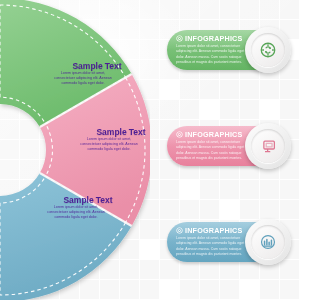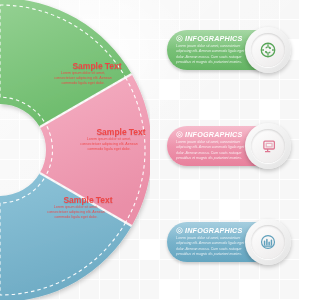--- a/index.html
+++ b/index.html
@@ -52,21 +52,21 @@
     position: absolute;
     left: -150px;
     top: 0px;
     width: 300px;
     height: 300px;
   }
   .donut-svg { display: block; }
 
   .seg-label {
     position: absolute;
-    color: #ef4444;
+    color: #4c1d95;
     text-align: center;
     pointer-events: none;
   }
   .seg-title {
     font-size: 8.5px;
     font-weight: bold;
     line-height: 1.05;
     text-shadow: 0 1px 1px rgba(0,0,0,0.10);
     white-space: nowrap;
   }
@@ -111,21 +111,20 @@
     box-shadow: 0 2px 3px rgba(0,0,0,0.18);
     overflow: visible;
   }
   .panel-inner {
     position: absolute;
     inset: 0;
     border-radius: 20px;
     overflow: hidden;
     padding: 5px 30px 5px 9px;
     box-sizing: border-box;
-    font-style: italic;
   }
   .panel-gloss {
     position: absolute;
     left: 0; right: 0; top: 0;
     height: 50%;
     background: linear-gradient(to bottom, rgba(255,255,255,0.22), rgba(255,255,255,0.0));
     pointer-events: none;
   }
   .panel-head {
     position: relative;

